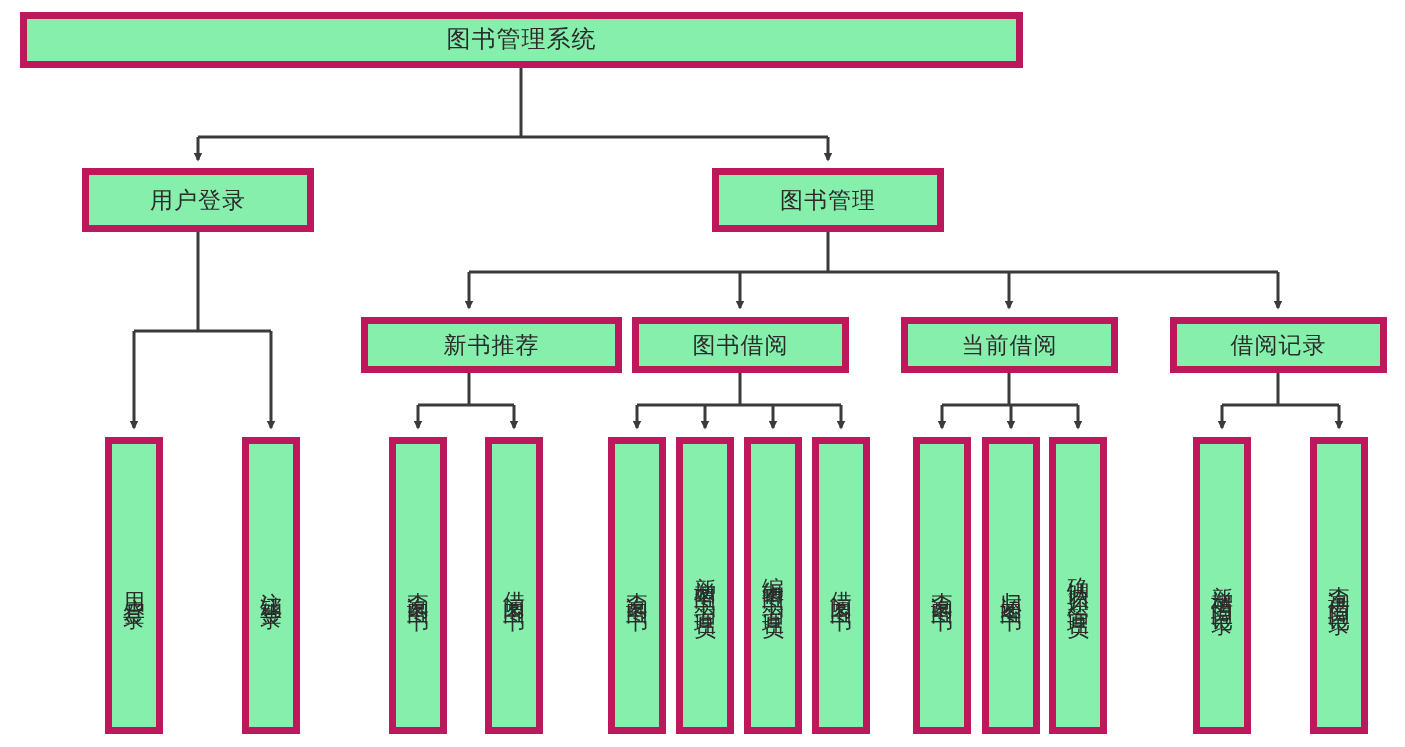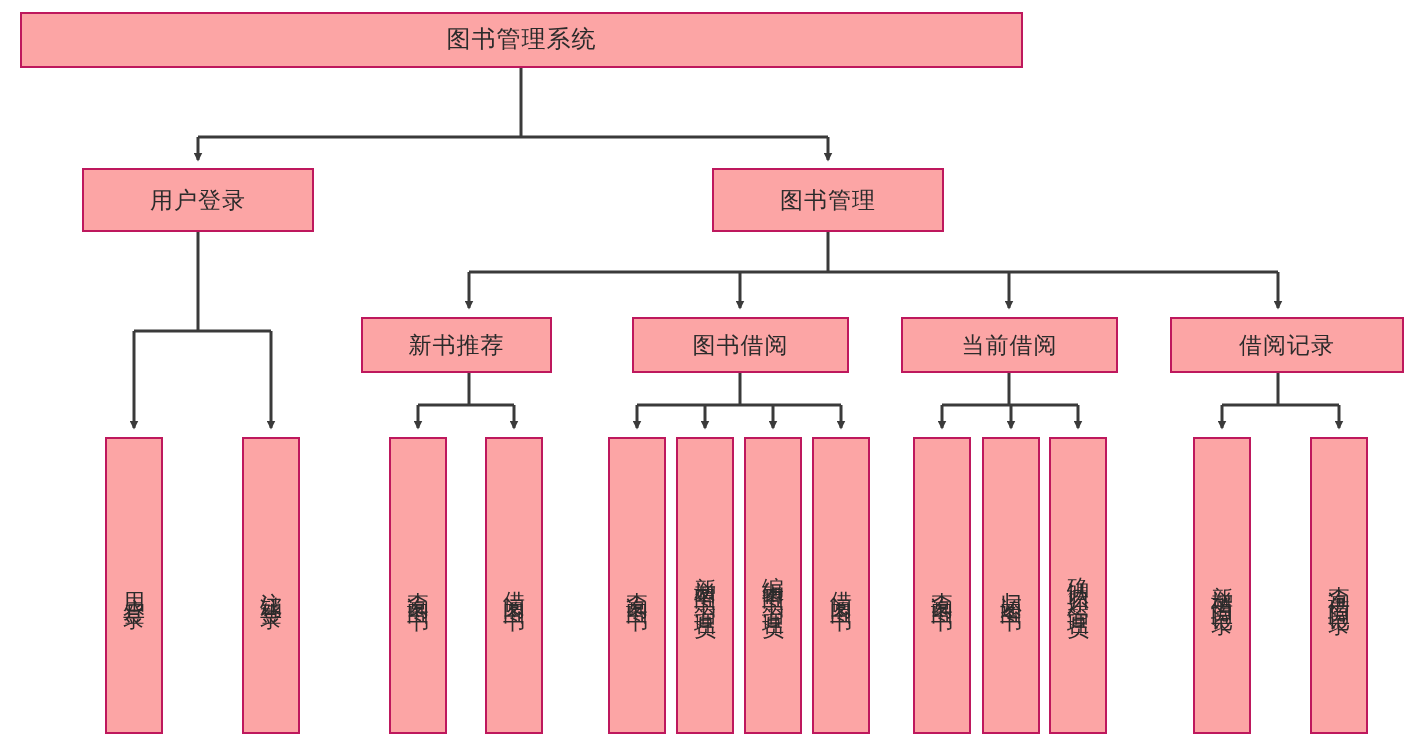--- a/index.html
+++ b/index.html
@@ -20,22 +20,22 @@
   #edges {
     position: absolute;
     left: 0;
     top: 0;
     width: 1405px;
     height: 747px;
   }
   .node {
     position: absolute;
     box-sizing: border-box;
-    border: 2px solid #be185d;
-    background: #fca5a5;
+    border: 7px solid #be185d;
+    background: #86efac;
     display: flex;
     align-items: center;
     justify-content: center;
     color: #2b2b2b;
     z-index: 2;
   }
   .node.h {
     font-size: 23px;
     letter-spacing: 1px;
     line-height: 1.15;
@@ -124,30 +124,30 @@
     <span>图书管理系统</span>
   </div>
 
   <div class="node h" style="left:82px; top:168px; width:232px; height:64px;">
     <span>用户登录</span>
   </div>
   <div class="node h" style="left:712px; top:168px; width:232px; height:64px;text-align:right;">
     <span>图书管理</span>
   </div>
 
-  <div class="node h" style="left:361px; top:317px; width:191px; height:56px;">
+  <div class="node h" style="left:361px; top:317px; width:261px; height:56px;">
     <span>新书推荐</span>
   </div>
   <div class="node h" style="left:901px; top:317px; width:217px; height:56px;">
     <span>当前借阅</span>
   </div>
   <div class="node h" style="left:632px; top:317px; width:217px; height:56px;">
     <span>图书借阅</span>
   </div>
-  <div class="node h" style="left:1170px; top:317px; width:234px; height:56px;">
+  <div class="node h" style="left:1170px; top:317px; width:217px; height:56px;">
     <span>借阅记录</span>
   </div>
 
   <div class="node v" style="left:105px; top:437px; width:58px; height:297px;">
     <span class="vlabel">用户登录</span>
   </div>
   <div class="node v" style="left:242px; top:437px; width:58px; height:297px;">
     <span class="vlabel">注销登录</span>
   </div>
 

